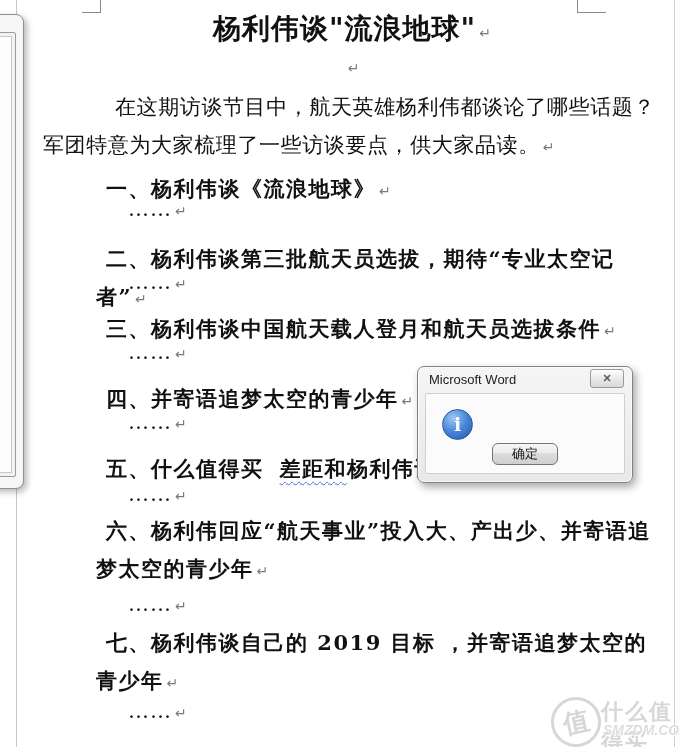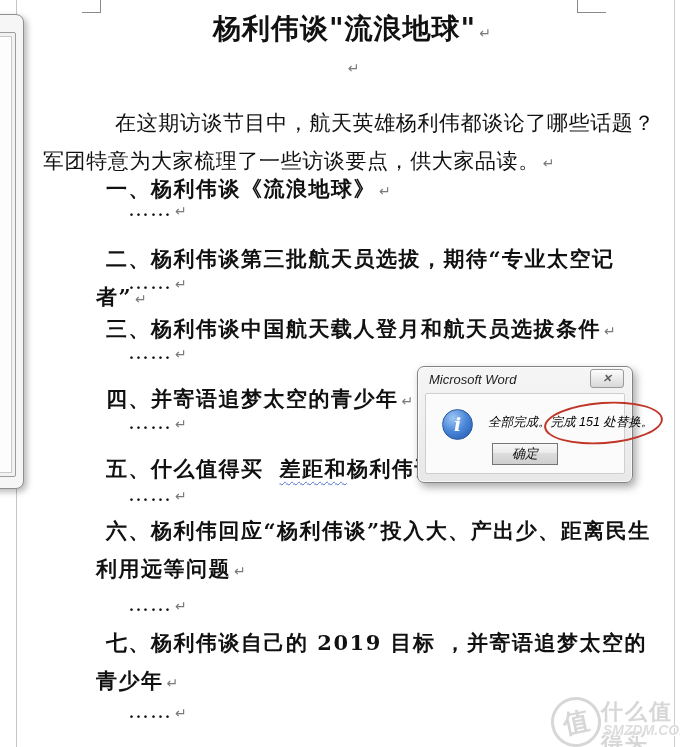--- a/index.html
+++ b/index.html
@@ -16,21 +16,21 @@
   .crop-right{position:absolute;left:577px;top:0;width:28px;height:12px;
        border-left:1px solid #8a8a8a;border-bottom:1px solid #8a8a8a;z-index:2;}
 
   
   .doc-title{position:absolute;left:43px;top:10px;width:618px;text-align:center;
        font-size:28px;font-weight:bold;letter-spacing:1px;}
   .pilcrow{font-family:"Liberation Sans",sans-serif;font-weight:normal;
        color:#7a7a7a;font-size:14px;margin-left:3px;letter-spacing:0;}
   .solo-pm{position:absolute;left:43px;top:58px;width:618px;text-align:center;}
   .intro{position:absolute;left:43px;top:88px;width:618px;font-size:21px;
-       line-height:38px;text-indent:72px;letter-spacing:0.6px;margin-top:16px;}
+       line-height:38px;text-indent:72px;letter-spacing:0.6px;}
   .h{position:absolute;left:96px;width:566px;font-size:21px;font-weight:bold;
        line-height:38px;text-indent:10px;letter-spacing:1.5px;}
   .dots{position:absolute;left:128px;width:500px;font-size:21px;line-height:22px;
        letter-spacing:1px;}
   .t1{top:170px}.e1{top:198px}
   .t2{top:240px}.e2{top:271px}
   .t3{top:310px}.e3{top:341px}
   .t4{top:380px}.e4{top:411px}
   .t5{top:450px}.e5{top:483px}
   .t6{top:512px}.e6{top:593px}
@@ -46,21 +46,21 @@
   .pw-inner1{position:absolute;left:8px;right:7px;top:17px;bottom:11px;
        border:1px solid #9c9c9c;background:#f2f2f2;border-radius:2px;}
   .pw-inner2{position:absolute;left:3px;right:3px;top:3px;bottom:3px;
        border:1px solid #c9c9c9;background:#fdfdfd;}
 
   
   .dialog{position:absolute;left:417px;top:366px;width:214px;height:115px;
        background:linear-gradient(#f5f5f5,#e8e8e8);
        border:1px solid #848484;border-radius:7px;z-index:10;
        box-shadow:inset 0 0 0 1px rgba(255,255,255,.65),3px 4px 8px rgba(0,0,0,.35);
-       font-family:"Liberation Sans",sans-serif;font-style:italic;}
+       font-family:"Liberation Sans",sans-serif;}
   .dialog-titlebar{position:absolute;left:0;top:0;right:0;height:24px;
        padding:5px 0 0 11px;font-size:13px;color:#1c1c1c;box-sizing:border-box;}
   .dialog-close{position:absolute;top:2px;right:8px;width:34px;height:19px;
        background:linear-gradient(#fdfdfd,#ececec 45%,#d8d8d8);
        border:1px solid #9a9a9a;border-radius:3px;text-align:center;
        font-size:11px;font-weight:bold;color:#5f5f5f;line-height:17px;
        box-sizing:border-box;cursor:default;}
   .dialog-body{position:absolute;left:7px;right:7px;top:26px;bottom:8px;
        background:#fbfbfb;border:1px solid #cfcfcf;border-radius:2px;}
   .info-icon{position:absolute;left:16px;top:15px;width:31px;height:31px;
@@ -70,21 +70,21 @@
        font-family:"DejaVu Serif",serif;}
   .msg{position:absolute;left:62px;top:20px;font-size:12.5px;color:#000;
        white-space:nowrap;}
   .circled{position:relative;display:inline-block;}
   .circled::before{content:"";position:absolute;left:-7px;right:-9px;
        top:-12px;bottom:-13px;border:2px solid #c13526;border-radius:50%;
        transform:rotate(-4deg);}
   .ok-btn{position:absolute;left:50%;transform:translateX(-50%);bottom:8px;
        width:66px;height:22px;
        background:linear-gradient(#f7f7f7,#ebebeb 45%,#dddddd 46%,#cfcfcf);
-       border:1px solid #757575;border-radius:0;font-size:13px;color:#111;
+       border:1px solid #757575;border-radius:6px;font-size:13px;color:#111;
        font-family:"Liberation Sans",sans-serif;text-align:center;line-height:20px;
        box-sizing:border-box;}
 
   
   .wm{position:absolute;color:#d7d7d7;text-shadow:1px 1px 0 #ffffff;
       font-family:"Liberation Sans",sans-serif;z-index:3;}
   .wm-circle{left:551px;top:697px;width:44px;height:44px;border:3px solid #d7d7d7;
       border-radius:50%;transform:rotate(-12deg);text-align:center;line-height:44px;
       font-size:26px;font-weight:bold;}
   .wm-name{left:601px;top:697px;font-size:22px;font-weight:bold;letter-spacing:2px;}
@@ -115,38 +115,37 @@
 
   <div class="h t3"><span>三、杨利伟谈中国航天载人登月和航天员选拔条件</span><span class="pilcrow">↵</span></div>
   <div class="dots e3"><span>……</span><span class="pilcrow">↵</span></div>
 
   <div class="h t4"><span>四、并寄语追梦太空的青少年</span><span class="pilcrow">↵</span></div>
   <div class="dots e4"><span>……</span><span class="pilcrow">↵</span></div>
 
   <div class="h t5"><span>五、什么值得买</span><span class="wavy">差距和</span><span>杨利伟谈</span><span class="pilcrow">↵</span></div>
   <div class="dots e5"><span>……</span><span class="pilcrow">↵</span></div>
 
-  <div class="h t6"><span>六、杨利伟回应“杨利伟谈”投入大、产出少、距离民生利用远等问题</span><span class="pilcrow">↵</span></div>
+  <div class="h t6"><span>六、杨利伟回应“航天事业”投入大、产出少、并寄语追梦太空的青少年</span><span class="pilcrow">↵</span></div>
   <div class="dots e6"><span>……</span><span class="pilcrow">↵</span></div>
 
   <div class="h t7"><span>七、杨利伟谈自己的 2019 目标 ，并寄语追梦太空的青少年</span><span class="pilcrow">↵</span></div>
   <div class="dots e7"><span>……</span><span class="pilcrow">↵</span></div>
 </div>
 
 <div class="partial-window">
   <div class="pw-inner1">
     <div class="pw-inner2"></div>
   </div>
 </div>
 
 <div class="dialog">
   <div class="dialog-titlebar"><span>Microsoft Word</span></div>
   <div class="dialog-close"><span>✕</span></div>
   <div class="dialog-body">
     <div class="info-icon"><span>i</span></div>
-    <div class="msg"><span>全部完成。</span><span class="circled">完成 151 处替换。</span></div>
     <div class="ok-btn">确定</div>
   </div>
 </div>
 
 <div class="wm wm-circle">值</div>
 <div class="wm wm-name">什么值得买</div>
 <div class="wm wm-domain">SMZDM.COM</div>
 
 </body></html>

